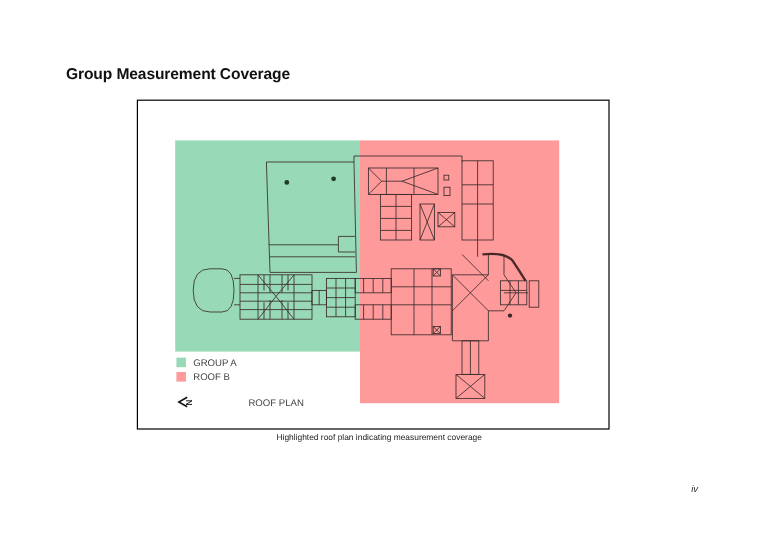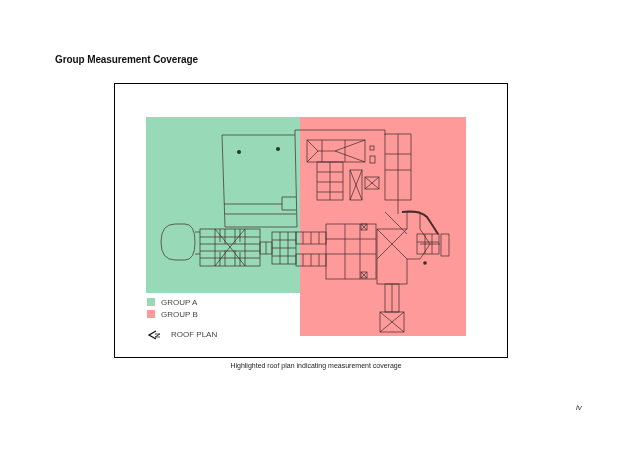--- a/index.html
+++ b/index.html
@@ -1,26 +1,26 @@
 <!DOCTYPE html>
 <html><head>
 <meta charset="utf-8">
 <style>
   html, body { margin:0; padding:0; background:#ffffff; }
   body { width:638px; height:452px; position:relative; overflow:hidden; font-family:"Liberation Sans", sans-serif; }
-  .heading { position:absolute; left:55px; top:54px; font-size:10px; font-weight:bold; color:#111; letter-spacing:-0.1px; }
+  .heading { position:absolute; left:55px; top:54px; font-size:13px; font-weight:bold; color:#111; letter-spacing:-0.1px; }
   .frame { position:absolute; left:114px; top:83px; width:394px; height:275px; border:1px solid #000; box-sizing:border-box; background:#fff;padding-left:16px; }
   .zone { position:absolute; }
   .zone-a { left:31px; top:33px; width:154px; height:176px; background:#98dab7; }
   .zone-b { left:185px; top:33px; width:166px; height:219px; background:#ff9a9a; }
   .plan { position:absolute; left:0; top:0; width:394px; height:275px; }
   .legend { position:absolute; left:32px; top:212px; font-size:8px; color:#444; }
   .legend-row { display:flex; align-items:center; height:12px; }
   .swatch { width:8px; height:8px; margin-right:6px; }
-  .north-row { display:flex; align-items:flex-start; margin-top:10px; }
+  .north-row { display:flex; align-items:center; margin-top:10px;gap:36px; }
   .north { width:16px; height:10px; margin-right:8px; }
   .caption { position:absolute; left:0; width:638px; top:362px; text-align:center; font-size:7px; color:#222; }
   .caption span { position:relative; left:-3px; }
   .page-num { position:absolute; left:576px; top:403px; font-size:8px; color:#333;font-style:italic; }
 </style>
 </head>
 <body>
 
 <div class="heading">Group Measurement Coverage</div>
 
@@ -92,21 +92,21 @@
     <path d="M265 228 L277 238 L289 228 M265 248 L277 238 L289 248"></path>
   </svg>
 
   <div class="legend">
     <div class="legend-row">
       <div class="swatch" style="background:#98dab7"></div>
       <span>GROUP A</span>
     </div>
     <div class="legend-row">
       <div class="swatch" style="background:#ff9a9a"></div>
-      <span>GROUP B</span>
+      <span>ROOF B</span>
     </div>
     <div class="north-row">
       <svg class="north" viewBox="0 0 16 10">
         <path d="M9 1 L2 5 L9 9" fill="none" stroke="#111" stroke-width="1.3"></path>
         <path d="M8 4 L13 4 L8 7 L13 7" fill="none" stroke="#111" stroke-width="0.8"></path>
       </svg>
       <span>ROOF PLAN</span>
     </div>
   </div>
 </div>

